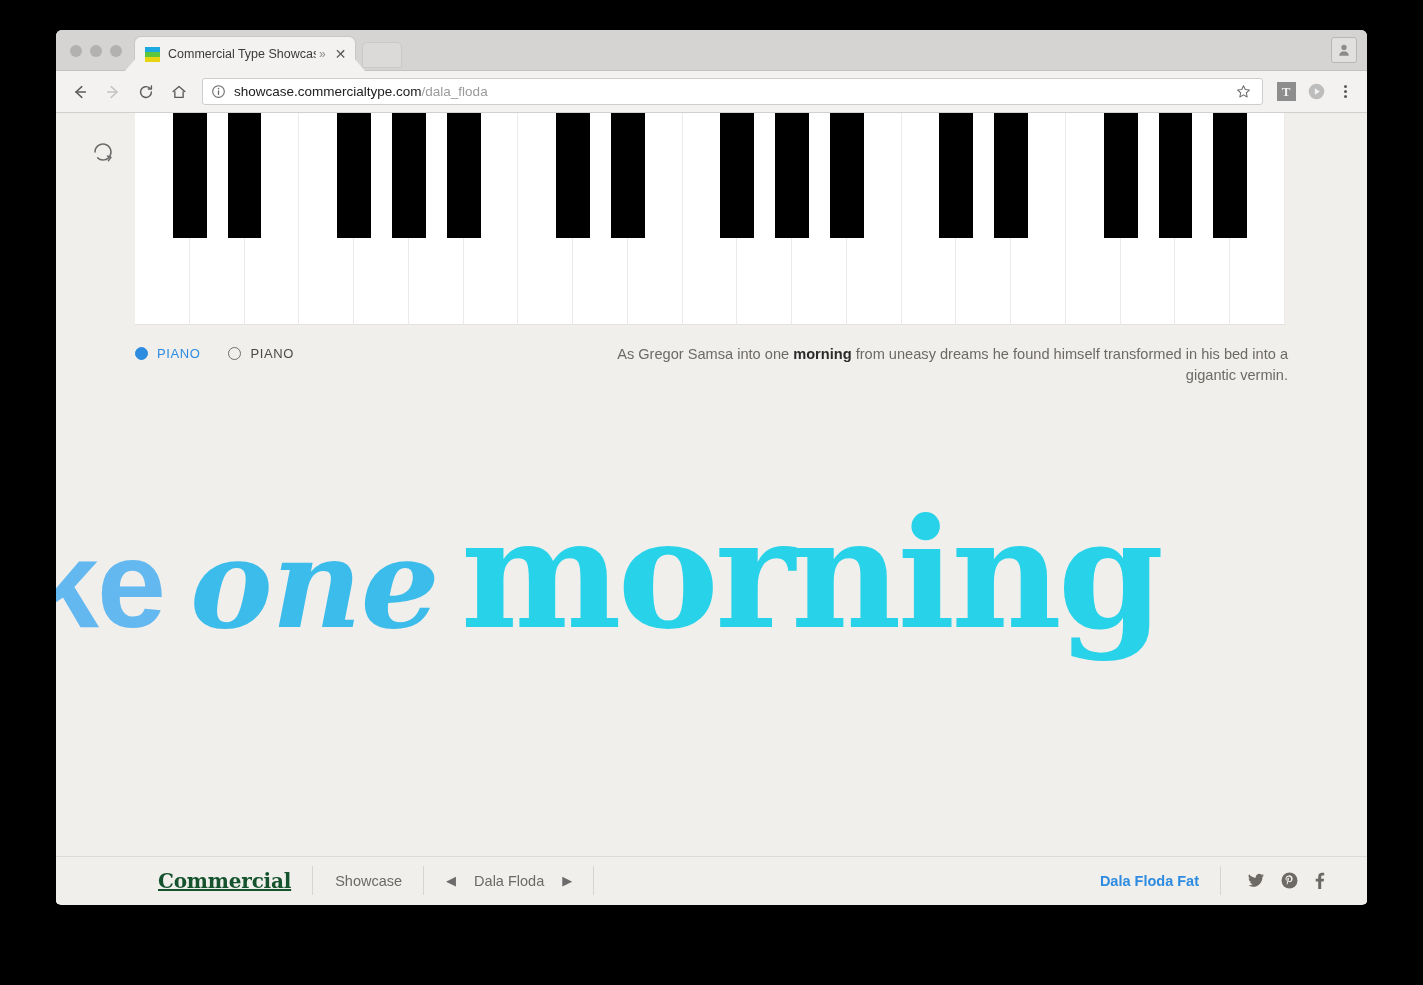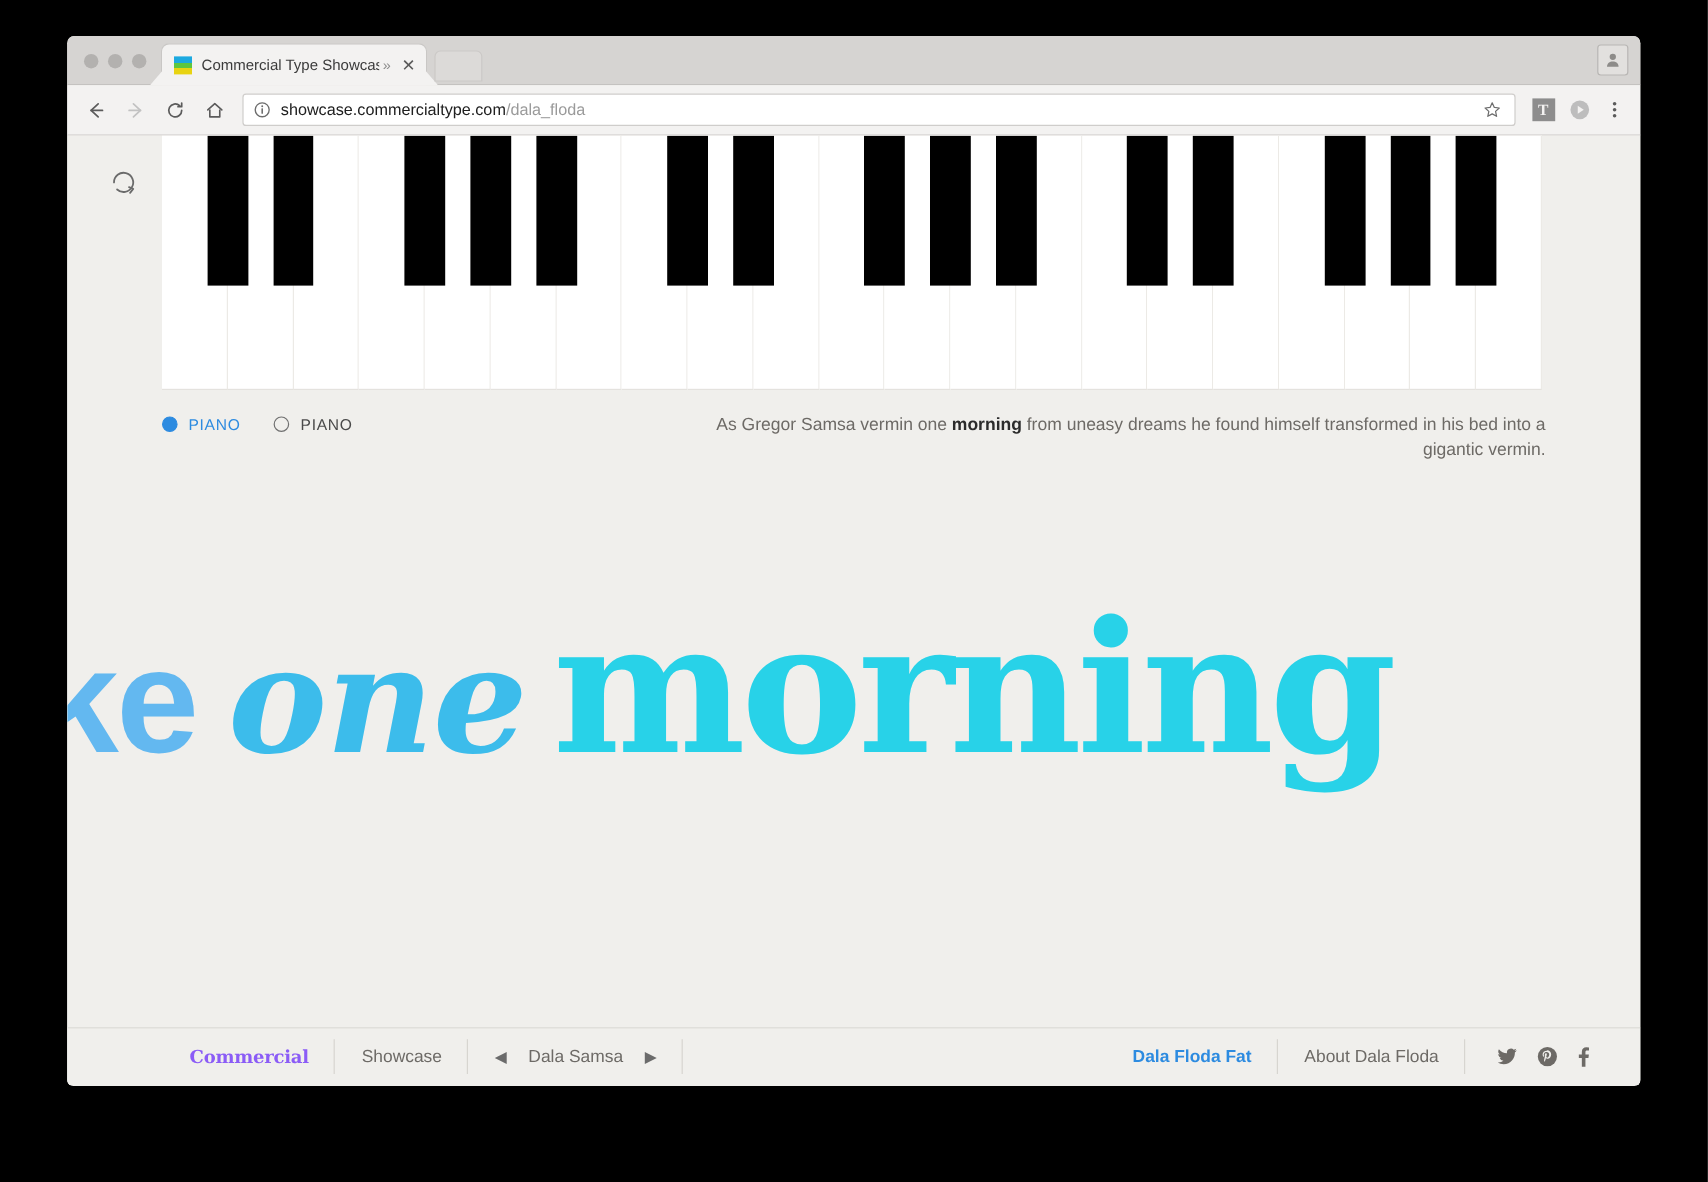--- a/index.html
+++ b/index.html
@@ -262,25 +262,26 @@
     color: #6d6a66;
     font-family: "Liberation Sans", sans-serif;
     position: relative;
   }
   .f-sep:after {
     content:""; position:absolute; right:0; top:9px; bottom:9px;
     width:1px; background:#d7d5d0;
   }
   #footer-brand {
     margin-left: 80px;
-    color: #8b5cf6;
+    color: #14532d;
     font-family: "DejaVu Serif", serif;
     font-weight: bold;
-    font-size: 15px;
+    font-size: 20px;
     letter-spacing: -0.2px;
+    text-decoration: underline;
   }
   #footer-nav-family { display:flex; align-items:center; gap:18px; }
   .arrow-btn { color: #6b6b6b; font-size: 13px; line-height:1; }
   #footer-right { margin-left: auto; display: flex; align-items: stretch; margin-right: 30px; }
   #footer-weight { color: #2d8be0; font-weight: bold; font-size: 14.5px; }
   #footer-social { display: flex; align-items: center; gap: 16px; padding: 0 12px 0 26px; }
   .social-icon { color: #6d6a66; display:flex; align-items:center; }
 </style>
 </head>
 <body>
@@ -423,41 +424,40 @@
         <div class="radio-option selected">
           <span class="radio-mark"></span>
           <span class="radio-label">PIANO</span>
         </div>
         <div class="radio-option">
           <span class="radio-mark"></span>
           <span class="radio-label">PIANO</span>
         </div>
       </div>
 
-      <div id="specimen-text"><span>As Gregor Samsa vermin one </span><span class="hl">morning</span><span> from uneasy dreams he found himself transformed in his bed into a gigantic vermin.</span></div>
+      <div id="specimen-text"><span>As Gregor Samsa into one </span><span class="hl">morning</span><span> from uneasy dreams he found himself transformed in his bed into a gigantic vermin.</span></div>
     </div>
 
     <div id="display-stage">
       <div id="display-line">
         <span class="w1">ke</span><span class="w2">one</span><span class="w3">morning</span>
       </div>
     </div>
 
     <div id="footer">
       <div class="f-cell f-sep" id="footer-brand">Commercial</div>
       <div class="f-cell f-sep">Showcase</div>
       <div class="f-cell f-sep" id="footer-nav-family">
         <span class="arrow-btn">◀</span>
-        <span>Dala Samsa</span>
+        <span>Dala Floda</span>
         <span class="arrow-btn">▶</span>
       </div>
 
       <div id="footer-right">
         <div class="f-cell f-sep" id="footer-weight">Dala Floda Fat</div>
-        <div class="f-cell f-sep">About Dala Floda</div>
         <div id="footer-social">
           <span class="social-icon">
             <svg width="18" height="16" viewBox="0 0 18 16">
                 <path d="M17 2.3a6.6 6.6 0 0 1-1.9.55 3.3 3.3 0 0 0 1.45-1.85 6.6 6.6 0 0 1-2.1.8 3.3 3.3 0 0 0-5.6 3A9.35 9.35 0 0 1 2.1 1.35a3.3 3.3 0 0 0 1.02 4.4 3.3 3.3 0 0 1-1.5-.42v.04a3.3 3.3 0 0 0 2.65 3.24 3.3 3.3 0 0 1-1.49.06 3.3 3.3 0 0 0 3.08 2.3A6.6 6.6 0 0 1 1 12.35a9.3 9.3 0 0 0 5.04 1.48c6.05 0 9.36-5.01 9.36-9.36l-.01-.43A6.7 6.7 0 0 0 17 2.3z" fill="#6d6a66"></path>
               </svg>
           </span>
           <span class="social-icon">
             <svg width="17" height="17" viewBox="0 0 17 17">
                 <circle cx="8.5" cy="8.5" r="8" fill="#6d6a66"></circle>
                 <path d="M8.1 3.6c-2.2 0-3.6 1.4-3.6 3.1 0 .8.38 1.7 1 1.98.1.05.16.03.18-.08l.14-.57c.02-.08.01-.11-.05-.18-.3-.36-.4-1.1-.15-1.78.3-.85 1.12-1.42 2.2-1.42 1.35 0 2.2.82 2.2 1.98 0 1.51-.67 2.73-1.62 2.73-.53 0-.92-.44-.8-.99.15-.66.45-1.36.45-1.84 0-.42-.23-.78-.7-.78-.56 0-1 .58-1 1.35 0 .49.16.82.16.82l-.67 2.85c-.2.84-.03 1.87-.02 1.97.01.06.09.08.13.03.05-.07.73-.9.96-1.73l.37-1.43c.2.37.76.69 1.36.69 1.79 0 3-1.63 3-3.81 0-1.65-1.4-3.19-3.53-3.19z" fill="#f0efec"></path>

